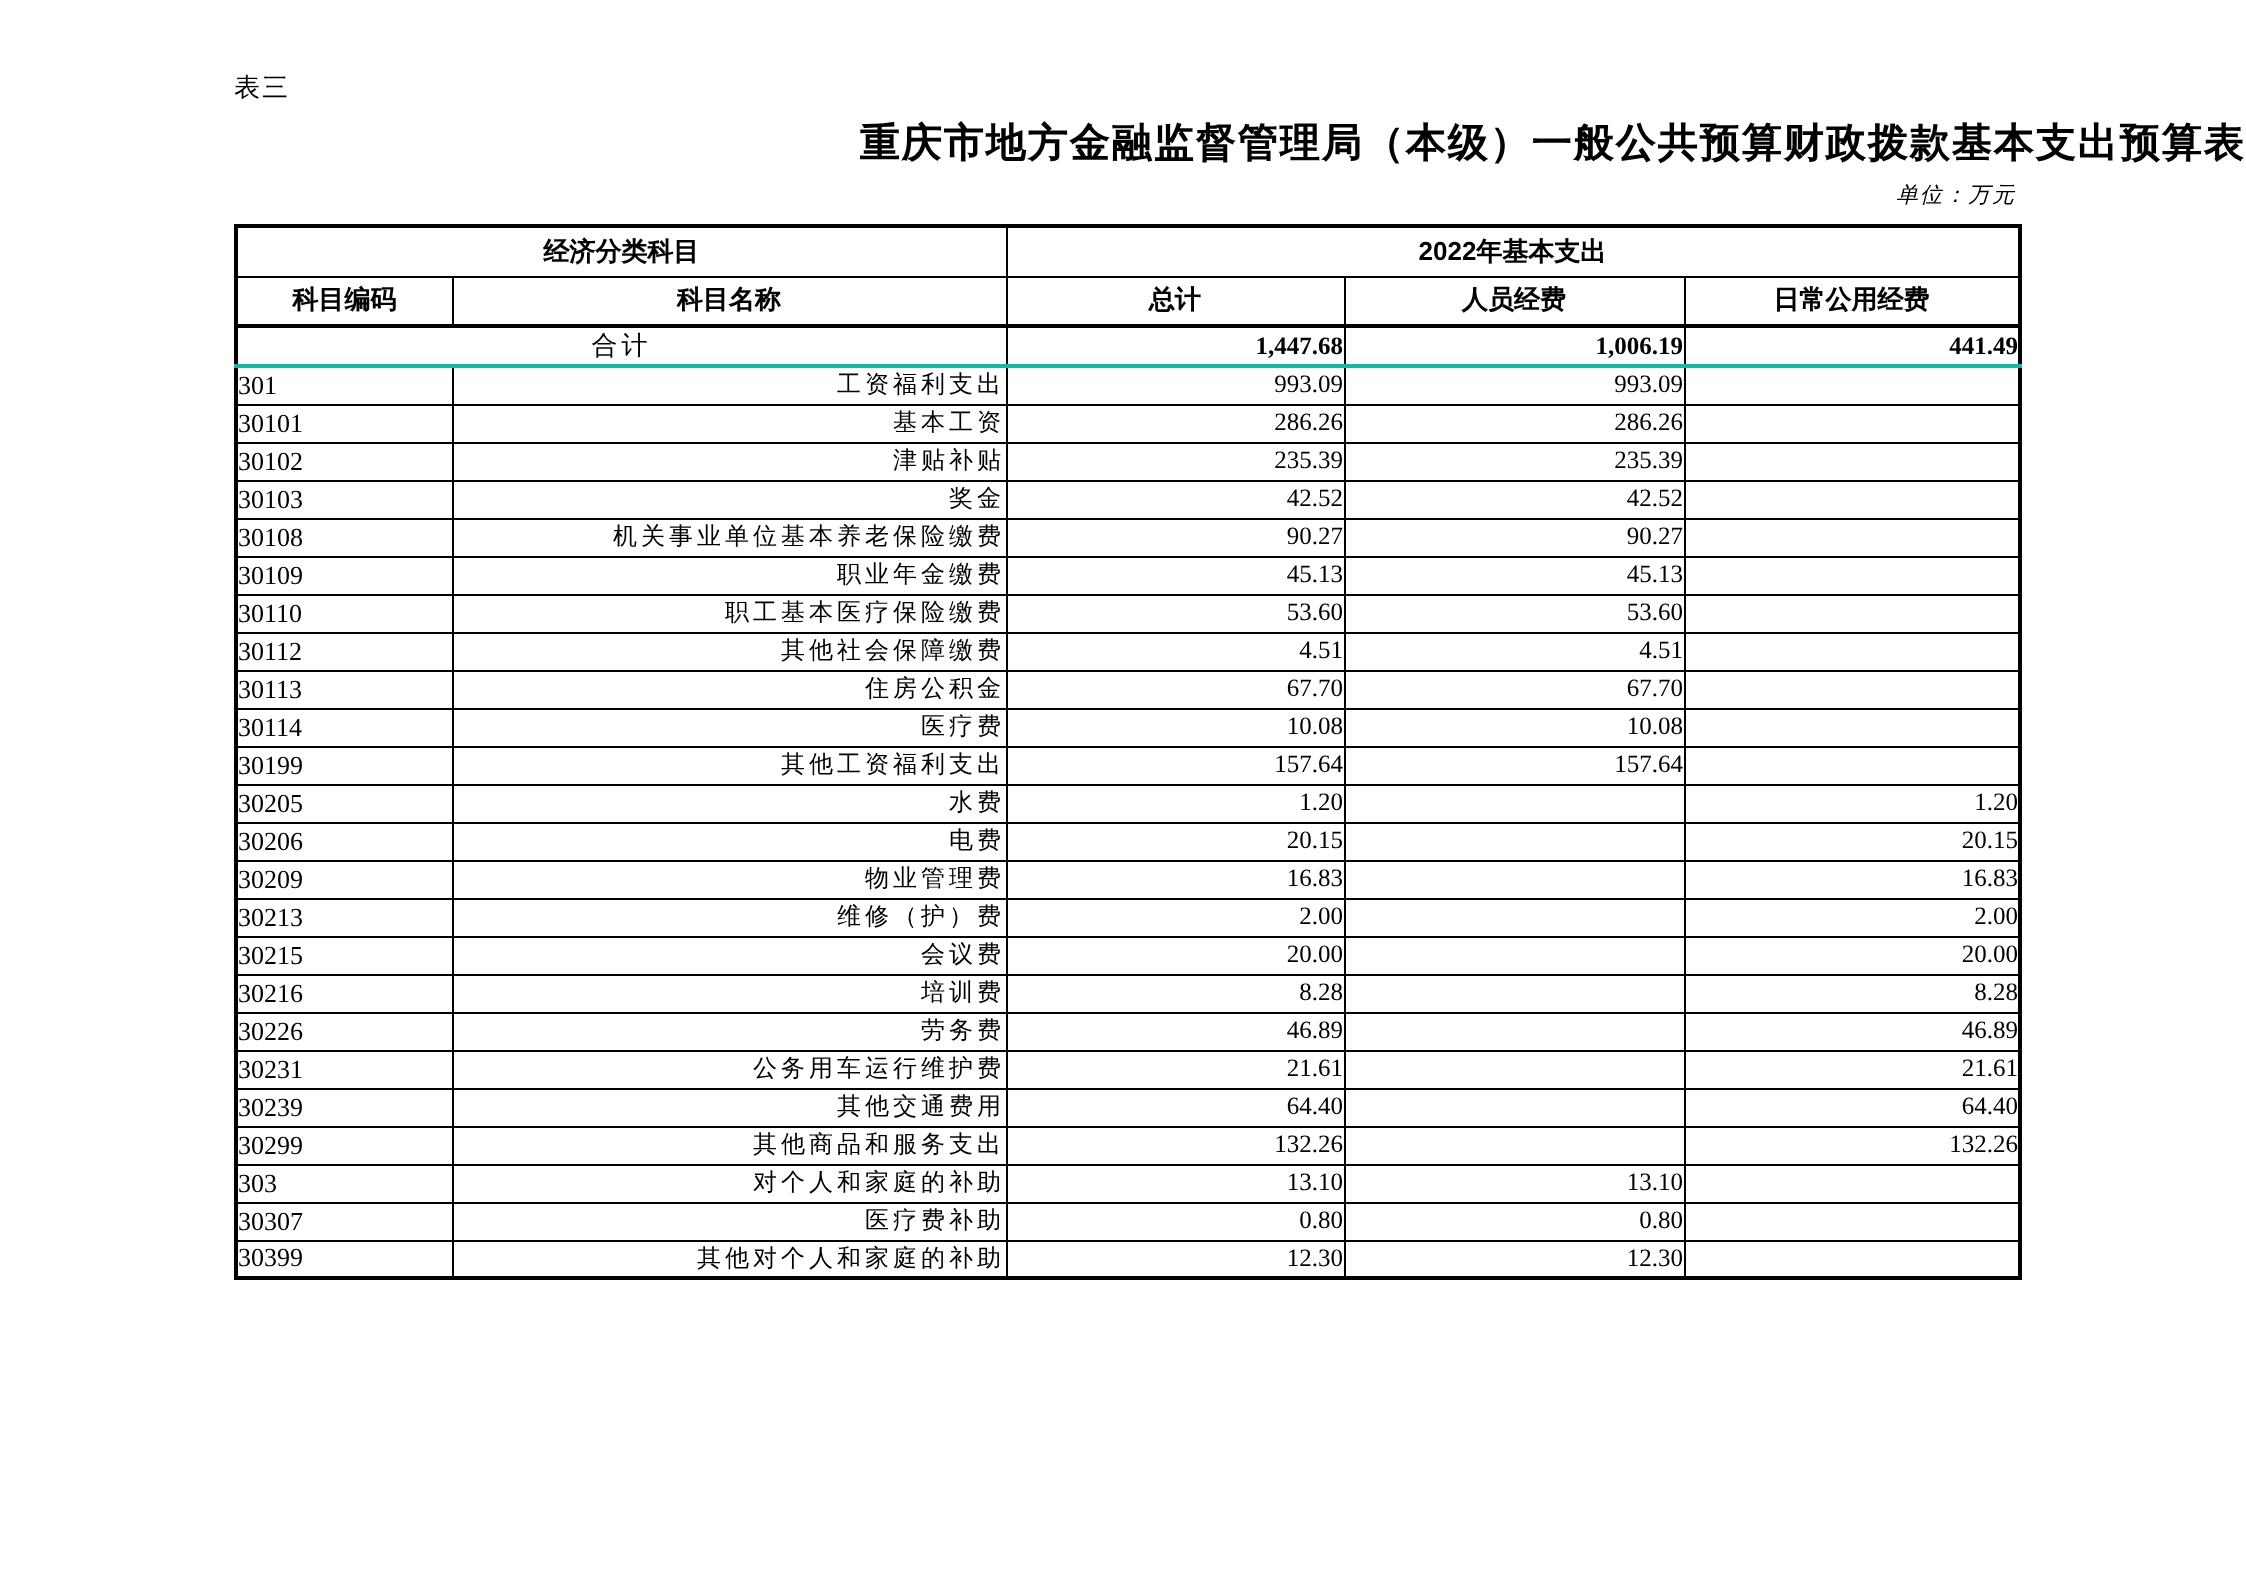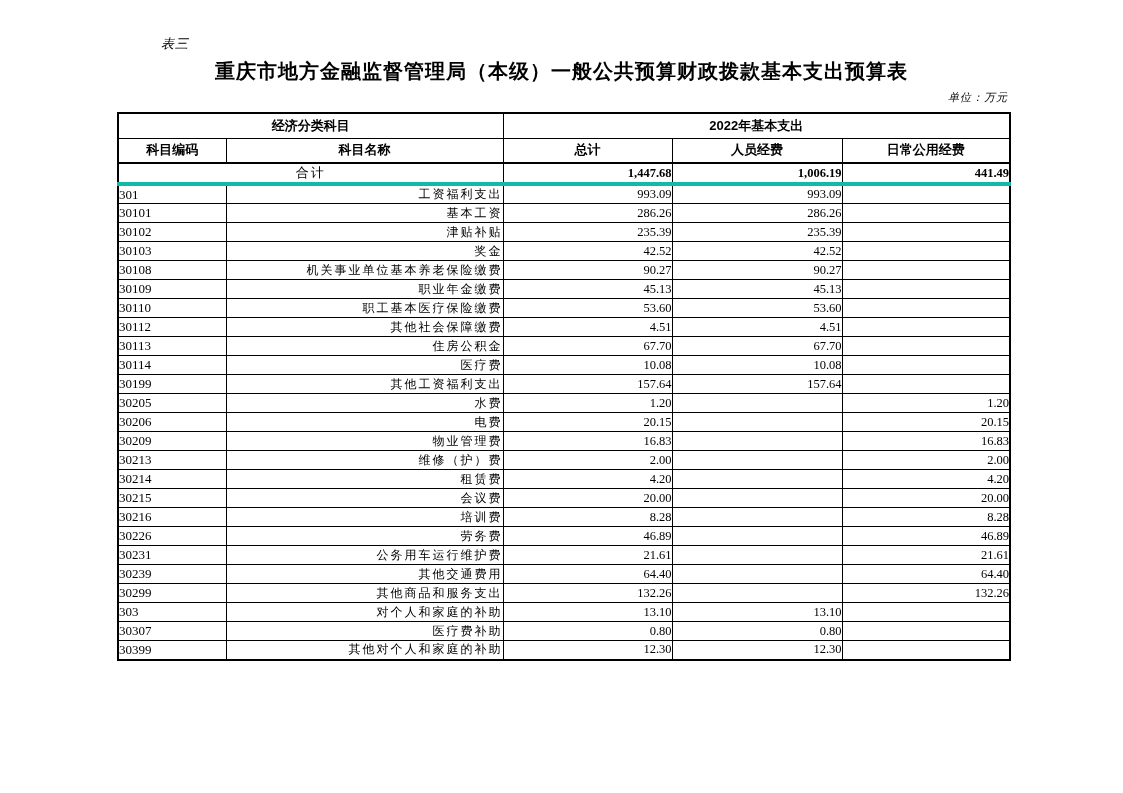--- a/index.html
+++ b/index.html
@@ -8,27 +8,26 @@
     width: 1123px; height: 793px;
     background: #ffffff;
     color: #000000;
     font-family: "Liberation Serif", serif;
     overflow: hidden;
   }
   .page { position: relative; width: 1123px; height: 793px; background: #ffffff; }
 
   .doc-label {
     position: absolute; left: 117px; top: 35px;
-    font-size: 13px; font-style: italic;
+    font-size: 13px; 
     letter-spacing: 1px;
-    margin-left: 44px;
   }
   .doc-title {
     position: absolute; left: 0; top: 58px; width: 1123px;
-    text-align: center;
+    text-align: right;
     font-family: "Liberation Sans", sans-serif;
     font-weight: bold; font-size: 20px;
     letter-spacing: 1px;
   }
   .unit-note {
     position: absolute; top: 90px; right: 115px;
     font-size: 11px; font-style: italic;
     letter-spacing: 1px;
   }
 
@@ -55,21 +54,21 @@
   }
   tr.header-sub th { border-bottom: 2px solid #000; }
 
   tr.grand-total td { height: 20px; }
   tr.grand-total td.num { font-weight: bold; }
   tr.grand-total td.label {
     text-align: center;
     font-size: 13px;
     letter-spacing: 2px;
   }
-  tr.grand-total { border-bottom: 4px solid #14b8a6; }
+  tr.grand-total { border-bottom: 2px solid #14b8a6; }
 
   tbody.rows td { height: 19px; }
   td.code {
     text-align: left; padding-left: 3px;
     font-size: 13px;
     font-family: "Liberation Serif", serif;
   }
   td.name {
     text-align: right; padding-left: 7px;
     font-size: 12px;
@@ -221,27 +220,20 @@
       <td class="num">16.83</td>
     </tr>
         <tr>
       <td class="code">30213</td>
       <td class="name">维修（护）费</td>
       <td class="num">2.00</td>
       <td class="num"></td>
       <td class="num">2.00</td>
     </tr>
         <tr>
-      <td class="code">30214</td>
-      <td class="name">租赁费</td>
-      <td class="num">4.20</td>
-      <td class="num"></td>
-      <td class="num">4.20</td>
-    </tr>
-        <tr>
       <td class="code">30215</td>
       <td class="name">会议费</td>
       <td class="num">20.00</td>
       <td class="num"></td>
       <td class="num">20.00</td>
     </tr>
         <tr>
       <td class="code">30216</td>
       <td class="name">培训费</td>
       <td class="num">8.28</td>

